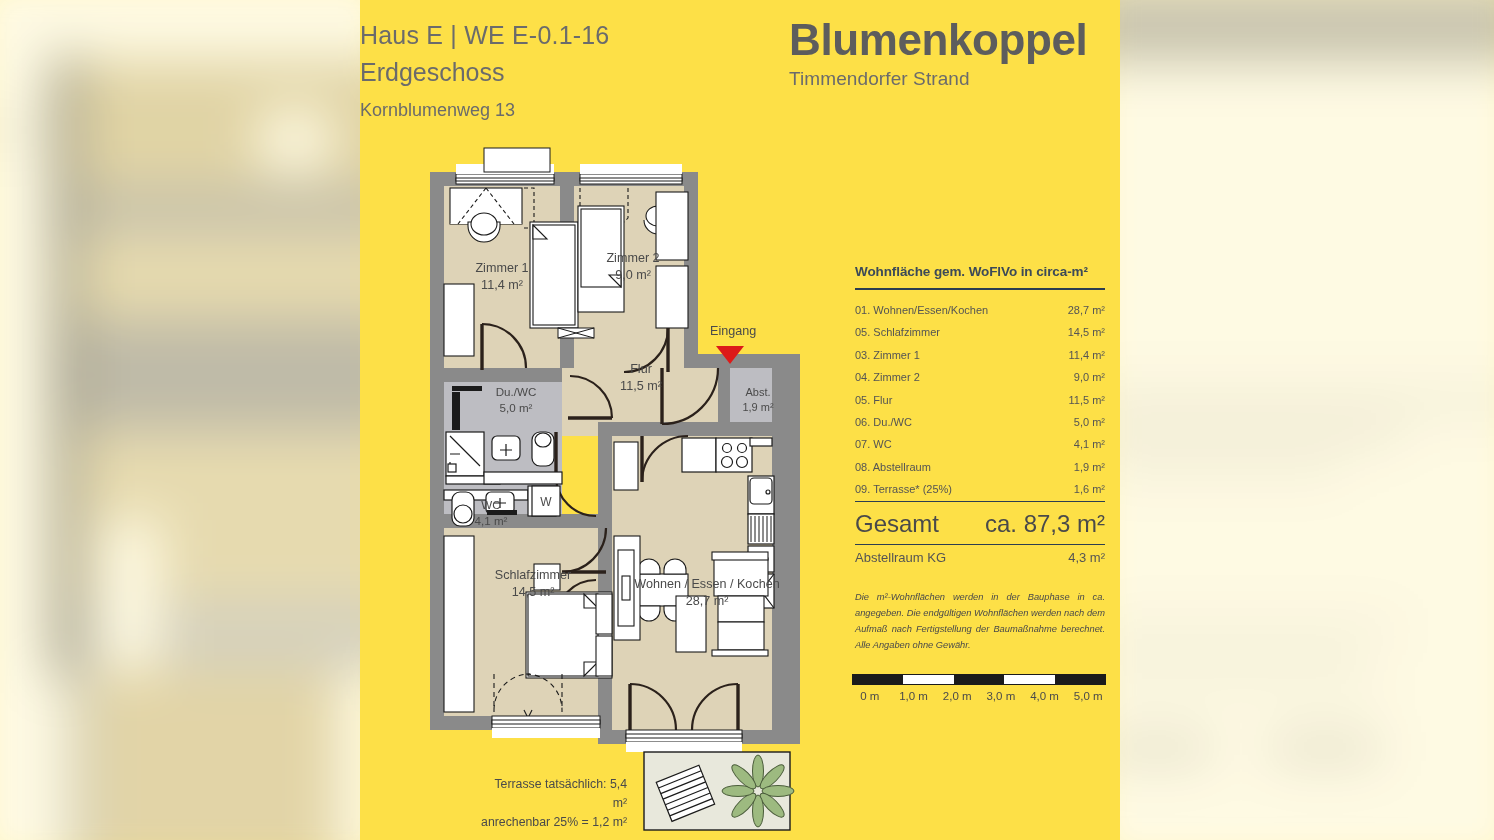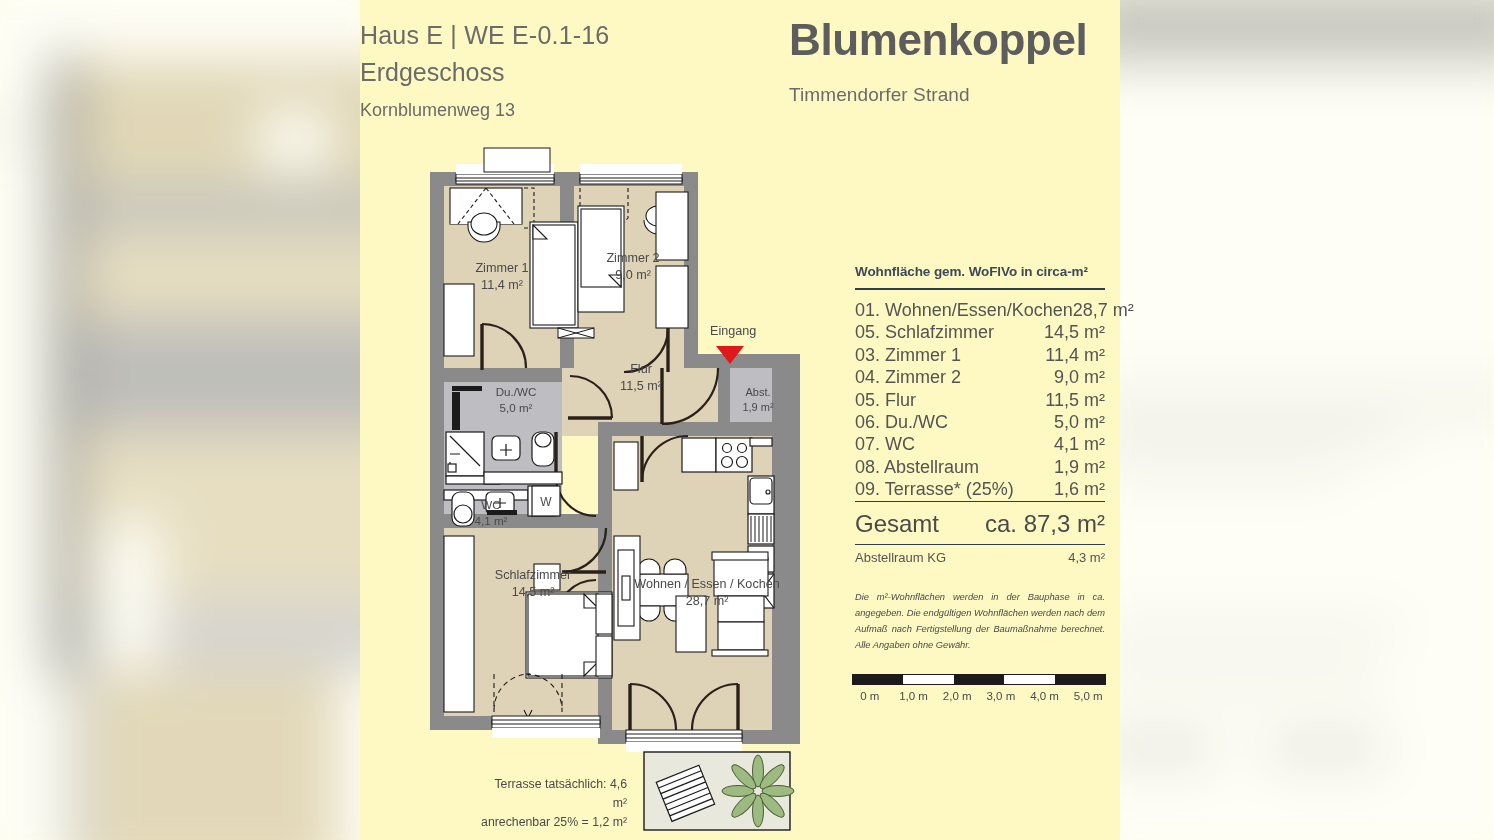--- a/index.html
+++ b/index.html
@@ -5,21 +5,21 @@
   * { box-sizing: border-box; margin: 0; padding: 0; }
   html, body {
     width: 1494px; height: 840px;
     font-family: "Liberation Sans", sans-serif;
     background: #ffffff;
     overflow: hidden;
   }
   #page {
     position: relative;
     width: 1494px; height: 840px;
-    background: #fef9c3;
+    background: #fde047;
   }
 
   
   .blur-edge {
     position: absolute; top: 0; height: 840px;
     overflow: hidden; pointer-events: none;
   }
   .blur-left  { left: 0;   width: 360px; }
   .blur-right { left: 1120px; width: 374px; }
   .blur-inner {
@@ -61,30 +61,30 @@
   .blur-right .r7{position:absolute;left:190px;top:780px;width:110px;height:18px;background:#cdcdcd;}
 
   
   .hdr-left { position:absolute; left:360px; top:16px; color:#6b6b6b; }
   .hdr-l1 { font-size:25px; line-height:38px; letter-spacing:.2px; }
   .hdr-l2 { font-size:25px; line-height:37px; }
   .hdr-l3 { font-size:18px; line-height:30px; margin-top:4px; color:#6b6b6b; }
 
   .hdr-right { position:absolute; left:789px; top:16px; }
   .brand { font-size:44px; font-weight:bold; color:#5d5d5d; line-height:48px; letter-spacing:-.4px; }
-  .brand-sub { font-size:19px; color:#6b6b6b; line-height:24px; margin-top:19px; letter-spacing:.1px; }
+  .brand-sub { font-size:19px; color:#6b6b6b; line-height:24px; margin-top:3px; letter-spacing:.1px; }
 
   
   .legend { position:absolute; left:855px; top:264px; width:250px; }
   .legend-title { font-size:13.5px; font-weight:bold; color:#3c4a58; letter-spacing:-.1px; }
   .rule { height:2px; background:#2c3e50; margin:9px 0 0 0; }
   .rule-thin { height:1.4px; background:#2c3e50; }
   .rows { margin-top:9px; }
   .row { display:flex; justify-content:space-between; align-items:baseline;
-         font-size:18px; color:#545454; line-height:22.4px; }
+         font-size:11px; color:#545454; line-height:22.4px; }
   .row .lbl { white-space:nowrap; }
   .row .val { white-space:nowrap; }
   .total { display:flex; justify-content:space-between; align-items:baseline;
            font-size:24px; color:#4a4a4a; padding:8px 0 6px 0; }
   .kg { display:flex; justify-content:space-between; align-items:center;
         font-size:13px; color:#545454; margin-top:5px; }
   .disclaimer { margin-top:24px; font-size:9.3px; line-height:16px;
                 color:#4a4a4a; text-align:justify; width:250px;font-style:italic; }
 
   
@@ -212,21 +212,21 @@
         <div class="sb-lab">0 m</div>
         <div class="sb-lab">1,0 m</div>
         <div class="sb-lab">2,0 m</div>
         <div class="sb-lab">3,0 m</div>
         <div class="sb-lab">4,0 m</div>
         <div class="sb-lab">5,0 m</div>
       </div>
   </div>
 
   <div class="terr-note">
-    <div>Terrasse tatsächlich: 4,6 m²</div>
+    <div>Terrasse tatsächlich: 5,4 m²</div>
     <div>anrechenbar 25% = 1,2 m²</div>
   </div>
 
   <div class="eingang-label">Eingang</div>
 
   <div id="plan">
   <svg width="382" height="694" viewBox="0 0 382 694" xmlns="http://www.w3.org/2000/svg">
     <defs>
       <g id="doorarc"></g>
     </defs>

